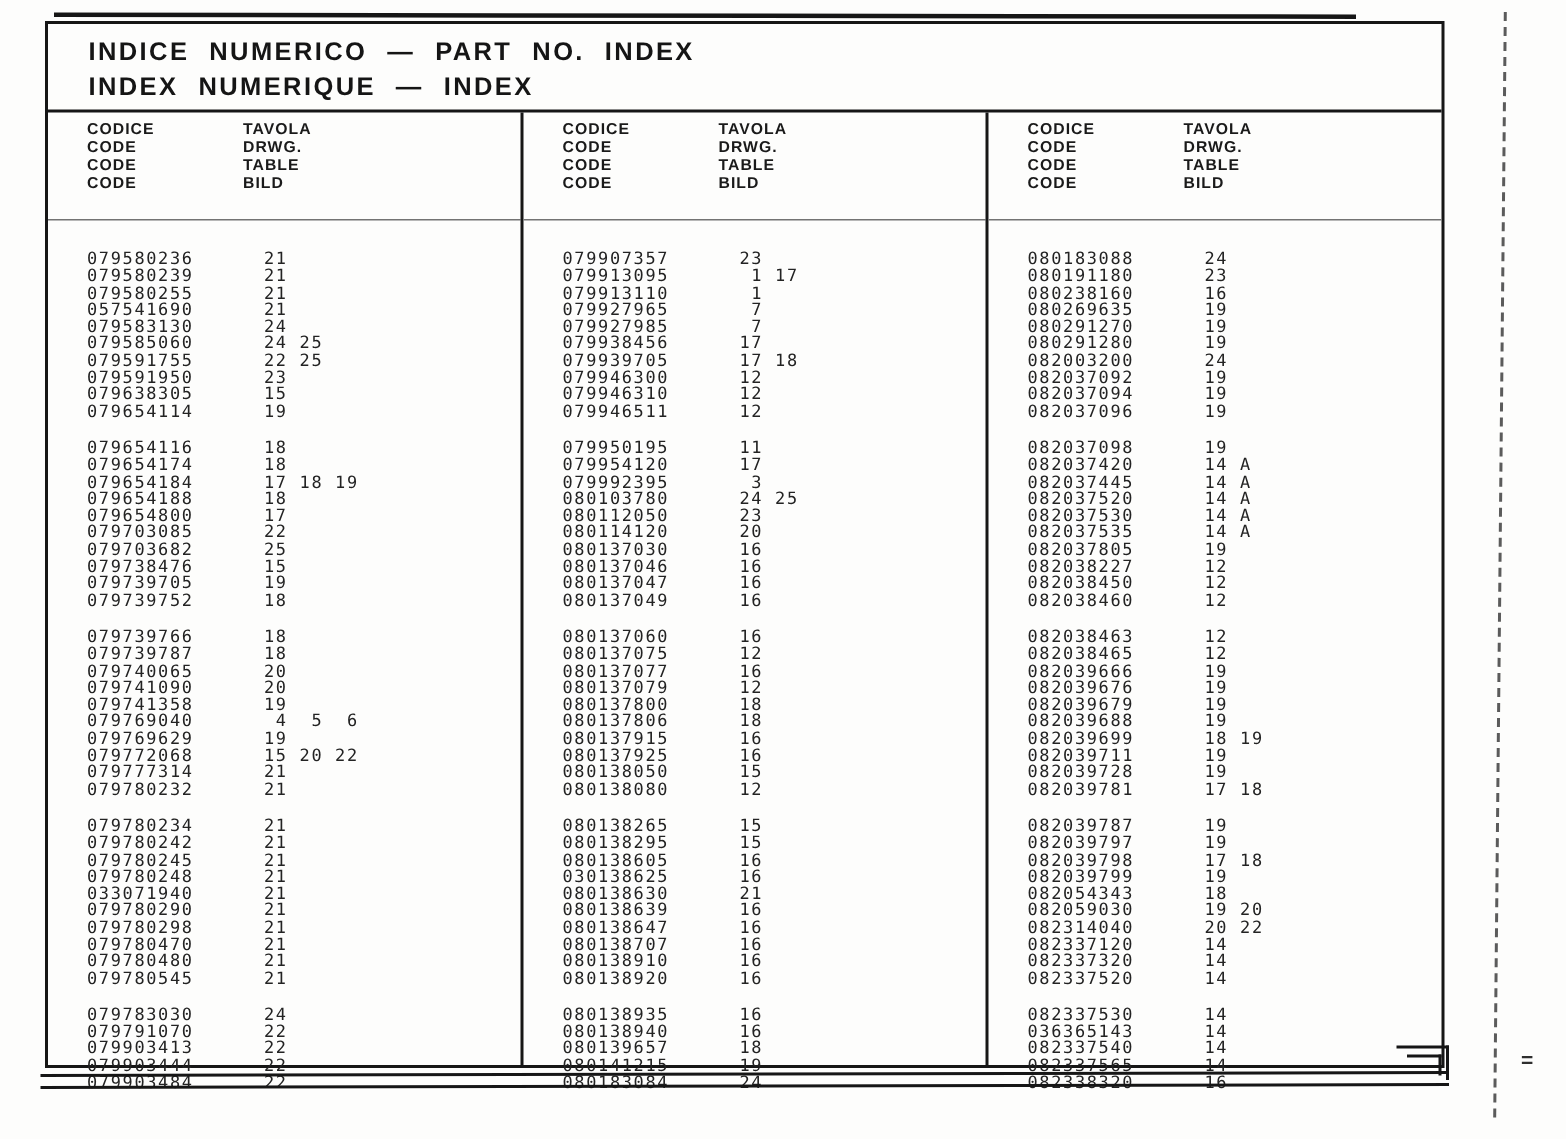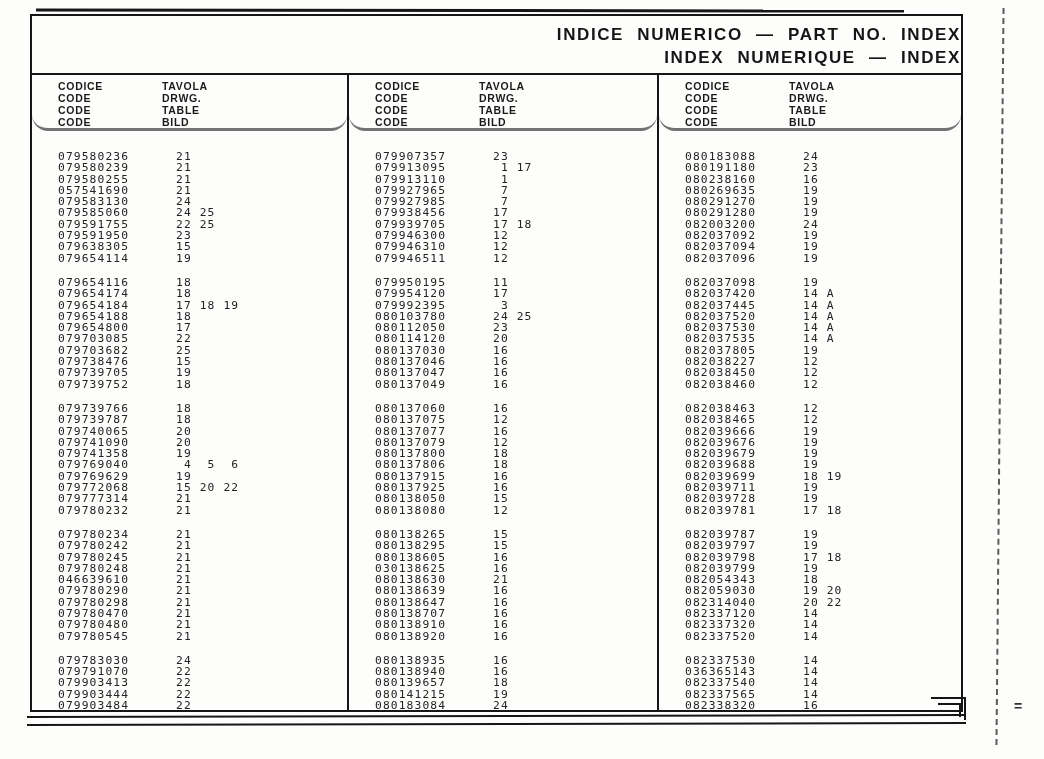--- a/index.html
+++ b/index.html
@@ -16,34 +16,33 @@
   .doc-frame{
     position:absolute;left:30px;top:14px;width:933px;height:698px;
     border:2.5px solid #161616;box-sizing:border-box;background:#fdfdfc;
   }
   .title-box{
     height:59px;border-bottom:2.5px solid #161616;box-sizing:border-box;
     padding:7px 0 0 27px;
   }
   .title-line{
     font-weight:bold;font-size:17px;line-height:23px;
-    letter-spacing:1.6px;word-spacing:7px;color:#151515;text-align:right;
+    letter-spacing:1.6px;word-spacing:7px;color:#151515;
   }
   .cols{
     position:absolute;left:0;top:59px;right:0;bottom:0;
     display:flex;
   }
   .col{position:relative;box-sizing:border-box;}
   .col-1{width:315px;}
   .col-2{width:310px;border-left:2px solid #161616;}
   .col-3{flex:1;border-left:2px solid #161616;}
   .col-head{
-    height:56px;border-bottom:3px solid #737373;box-sizing:border-box;
+    height:72px;border-bottom:1px solid #737373;box-sizing:border-box;
     position:relative;
-    border-radius:16px;
   }
   .head-code,.head-tav{
     position:absolute;top:5px;
     font-weight:bold;font-size:10.5px;line-height:12px;letter-spacing:0.7px;
     color:#1a1a1a;
   }
   .head-code{left:26px;}
   .head-tav{left:130px;}
   .col-rows{padding-top:20px;}
   .group{margin-bottom:13px;}
@@ -242,21 +241,21 @@
             </div>
             <div class="row">
               <span class="code">079780245</span>
               <span class="tables">21</span>
             </div>
             <div class="row">
               <span class="code">079780248</span>
               <span class="tables">21</span>
             </div>
             <div class="row">
-              <span class="code">046639610</span>
+              <span class="code">033071940</span>
               <span class="tables">21</span>
             </div>
             <div class="row">
               <span class="code">079780290</span>
               <span class="tables">21</span>
             </div>
             <div class="row">
               <span class="code">079780298</span>
               <span class="tables">21</span>
             </div>

